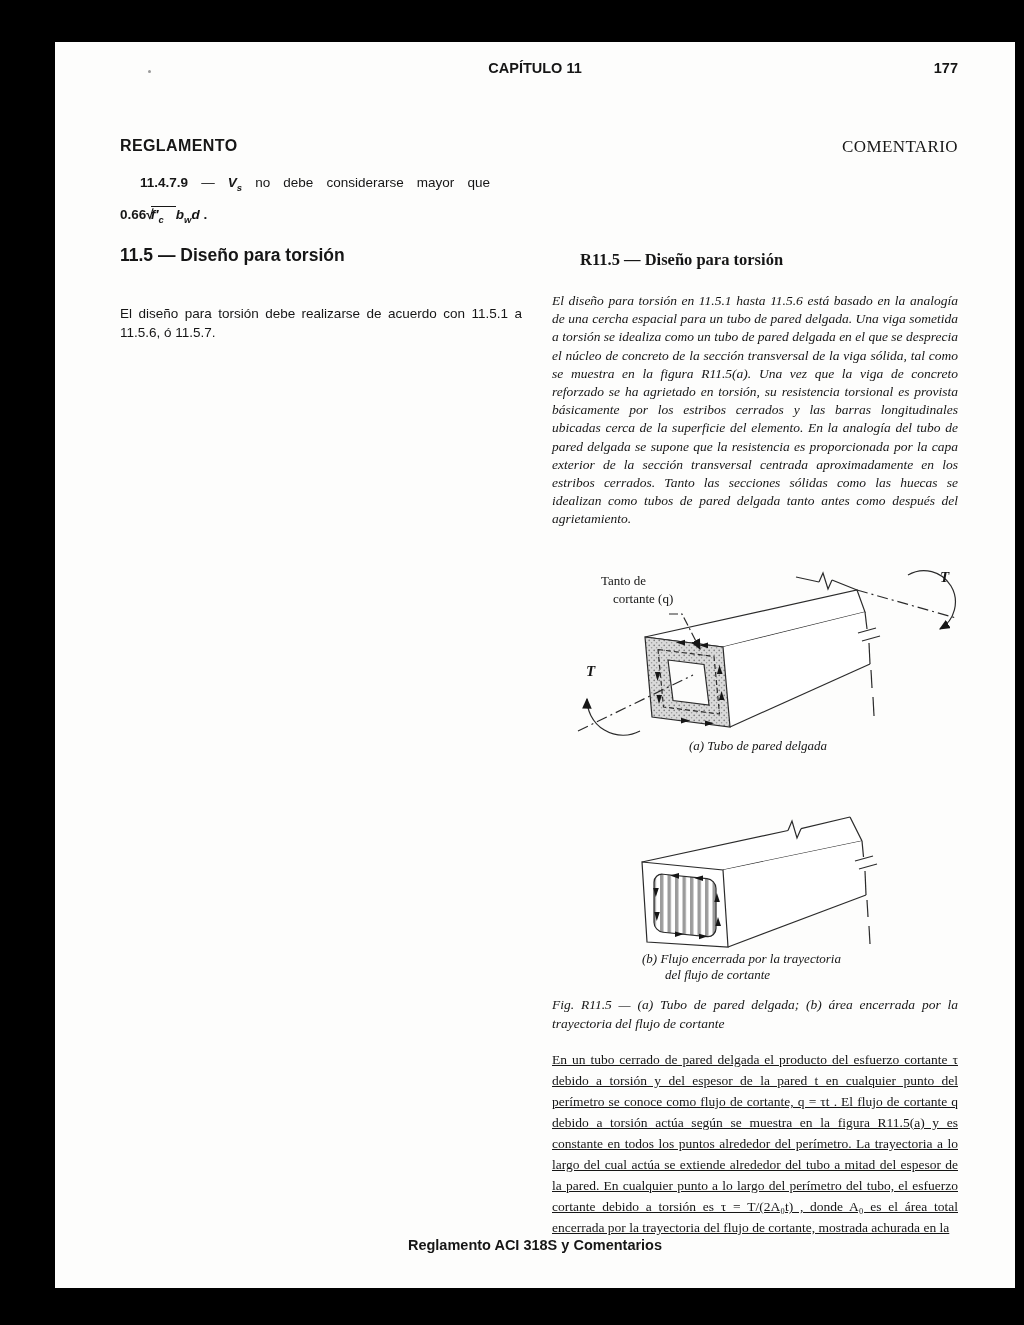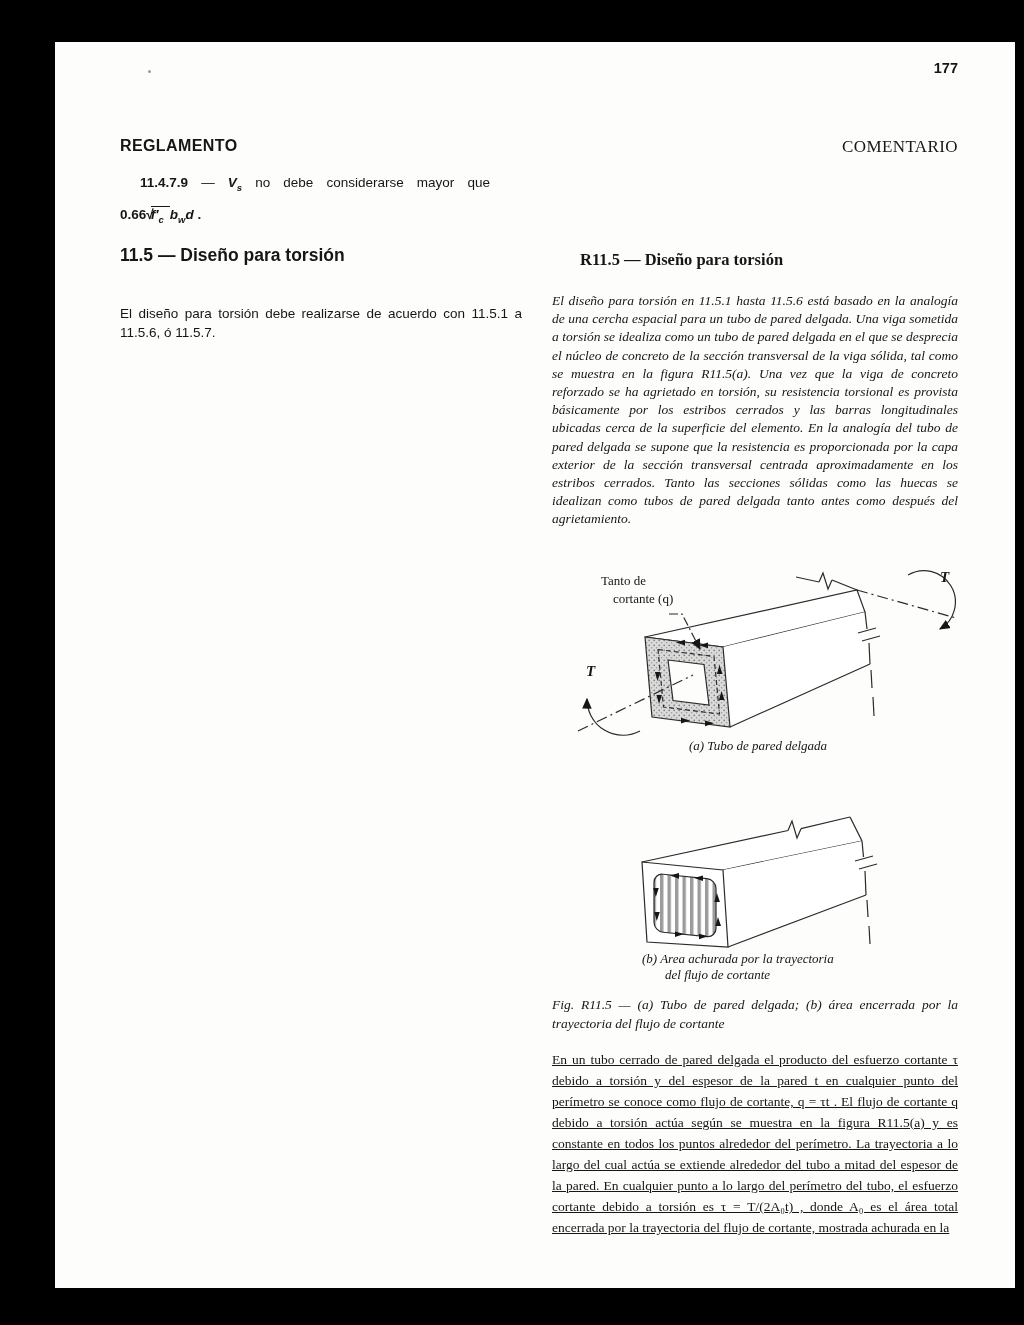--- a/index.html
+++ b/index.html
@@ -20,21 +20,21 @@
   .col-title-serif{ position:absolute; top:0; left:0; width:100%; text-align:right;
                     font-family:"Liberation Serif", serif; font-weight:normal; font-size:17px; letter-spacing:.4px; }
 
   .clause { position:absolute; top:38px; left:0; width:370px; padding-left:20px;
             font-size:13.5px; text-align:justify; text-align-last:justify; }
   .clause .num { font-weight:bold; }
   .math-i { font-style:italic; font-weight:bold; }
   .clause sub, .formula sub { font-size:9.5px; font-style:italic; font-weight:bold; }
   .formula { position:absolute; top:70px; left:0; font-size:13.5px; font-weight:bold; }
   .formula i { font-style:italic; }
-  .rad-bar { border-top:1.6px solid #161616; padding:0 6px 0 0; margin-left:-2px; }
+  .rad-bar { border-top:1.6px solid #161616; padding:0 12px 0 0; margin-left:-2px; }
   .rad-sign { letter-spacing:-1px; }
 
   .sec-title-sans { position:absolute; top:108px; left:0; font-weight:bold; font-size:17.5px; }
   .body-sans { position:absolute; top:152px; left:0; width:402px; font-size:13.5px;
                line-height:18.5px; text-align:justify;margin-top:16px; }
 
   .r-title { position:absolute; top:113px; left:0; font-family:"Liberation Serif", serif;
              font-weight:bold; font-size:16.5px;margin-left:28px; }
   .serif-par { font-family:"Liberation Serif", serif; font-size:13.5px; line-height:18.2px;
                text-align:justify; width:406px; position:absolute; left:0; }
@@ -56,20 +56,21 @@
 
   .footer { position:absolute; top:1195px; left:0; width:100%; text-align:center;
             font-weight:bold; font-size:14.5px; }
   svg { display:block; }
 </style>
 </head>
 <body>
 
 <div class="page">
 
+  <div class="hdr-chapter">CAPÍTULO 11</div>
   <div class="hdr-pageno">177</div>
   <div class="speck"></div>
 
   <div class="col-left">
     <div class="col-title-sans">REGLAMENTO</div>
 
     <div class="clause">
       <span class="num">11.4.7.9</span>
       <span>—</span>
       <span><i class="math-i">V</i><sub>s</sub></span>
@@ -171,20 +172,21 @@
             <path d="M64 83 L73 80.5 L73 86.1 Z"></path>
           <path d="M25.8 102 L23.2 93 L28.8 93 Z"></path>
             <path d="M26.8 126 L24.2 117 L29.8 117 Z"></path>
           <path d="M54 138.9 L45 136.4 L45 142 Z"></path>
             <path d="M78 141.2 L69 138.7 L69 144.3 Z"></path>
           <path d="M86.9 98 L84.3 107 L89.9 107 Z"></path>
             <path d="M88 122 L85.4 131 L91 131 Z"></path>
         </g>
       </svg>
     </div>
-    <span class="cap-ital capb1">(b) Area achurada por la trayectoria</span>
+    <span class="cap-ital capb1">(b) Flujo encerrada por la trayectoria</span>
     <span class="cap-ital capb2">del flujo de cortante</span>
 
     <div class="fig-main-caption">Fig. R11.5 — (a) Tubo de pared delgada; (b) área encerrada por la trayectoria del flujo de cortante</div>
     <div class="serif-par par2">En un tubo cerrado de pared delgada el producto del esfuerzo cortante τ debido a torsión y del espesor de la pared t en cualquier punto del perímetro se conoce como flujo de cortante, q = τt . El flujo de cortante q debido a torsión actúa según se muestra en la figura R11.5(a) y es constante en todos los puntos alrededor del perímetro. La trayectoria a lo largo del cual actúa se extiende alrededor del tubo a mitad del espesor de la pared. En cualquier punto a lo largo del perímetro del tubo, el esfuerzo cortante debido a torsión es τ = T/(2A₀t) , donde A₀ es el área total encerrada por la trayectoria del flujo de cortante, mostrada achurada en la</div>
   </div>
 
+  <div class="footer">Reglamento ACI 318S y Comentarios</div>
 </div>
 
 </body></html>

